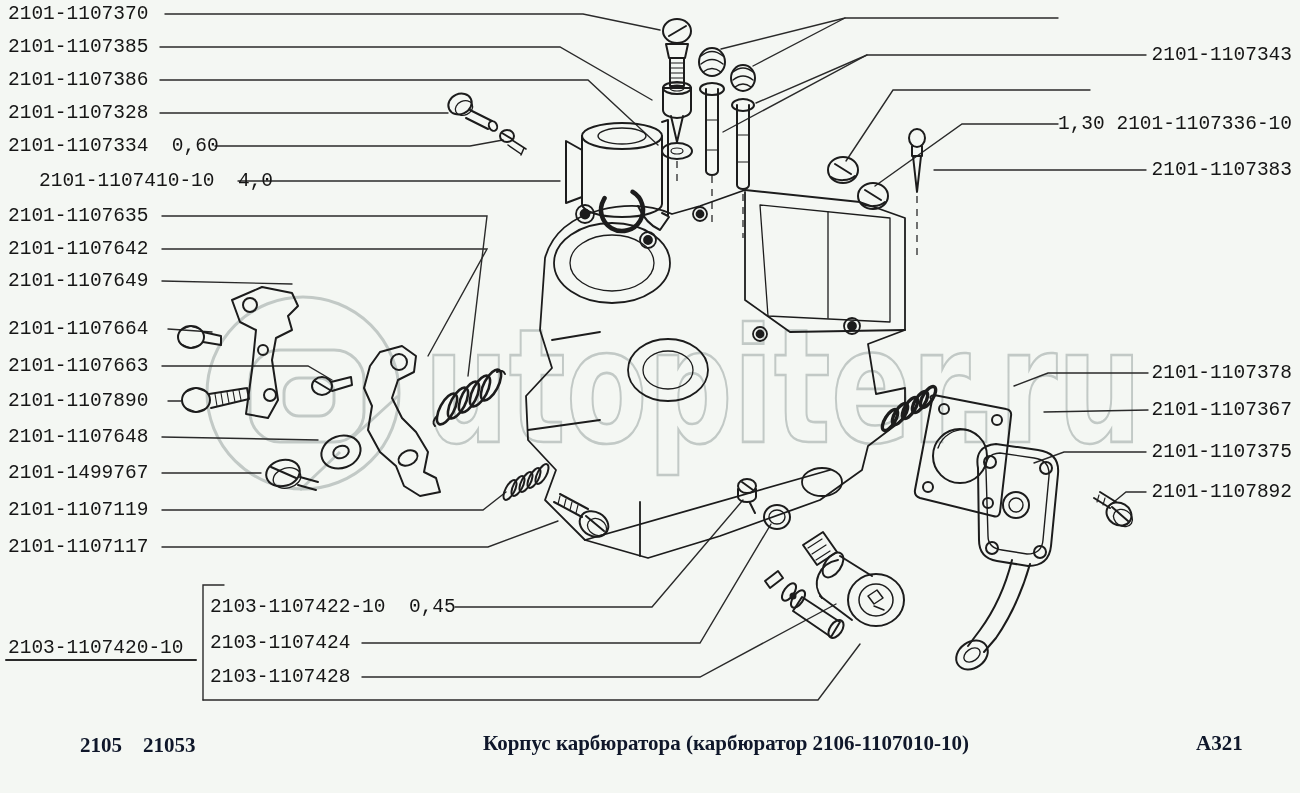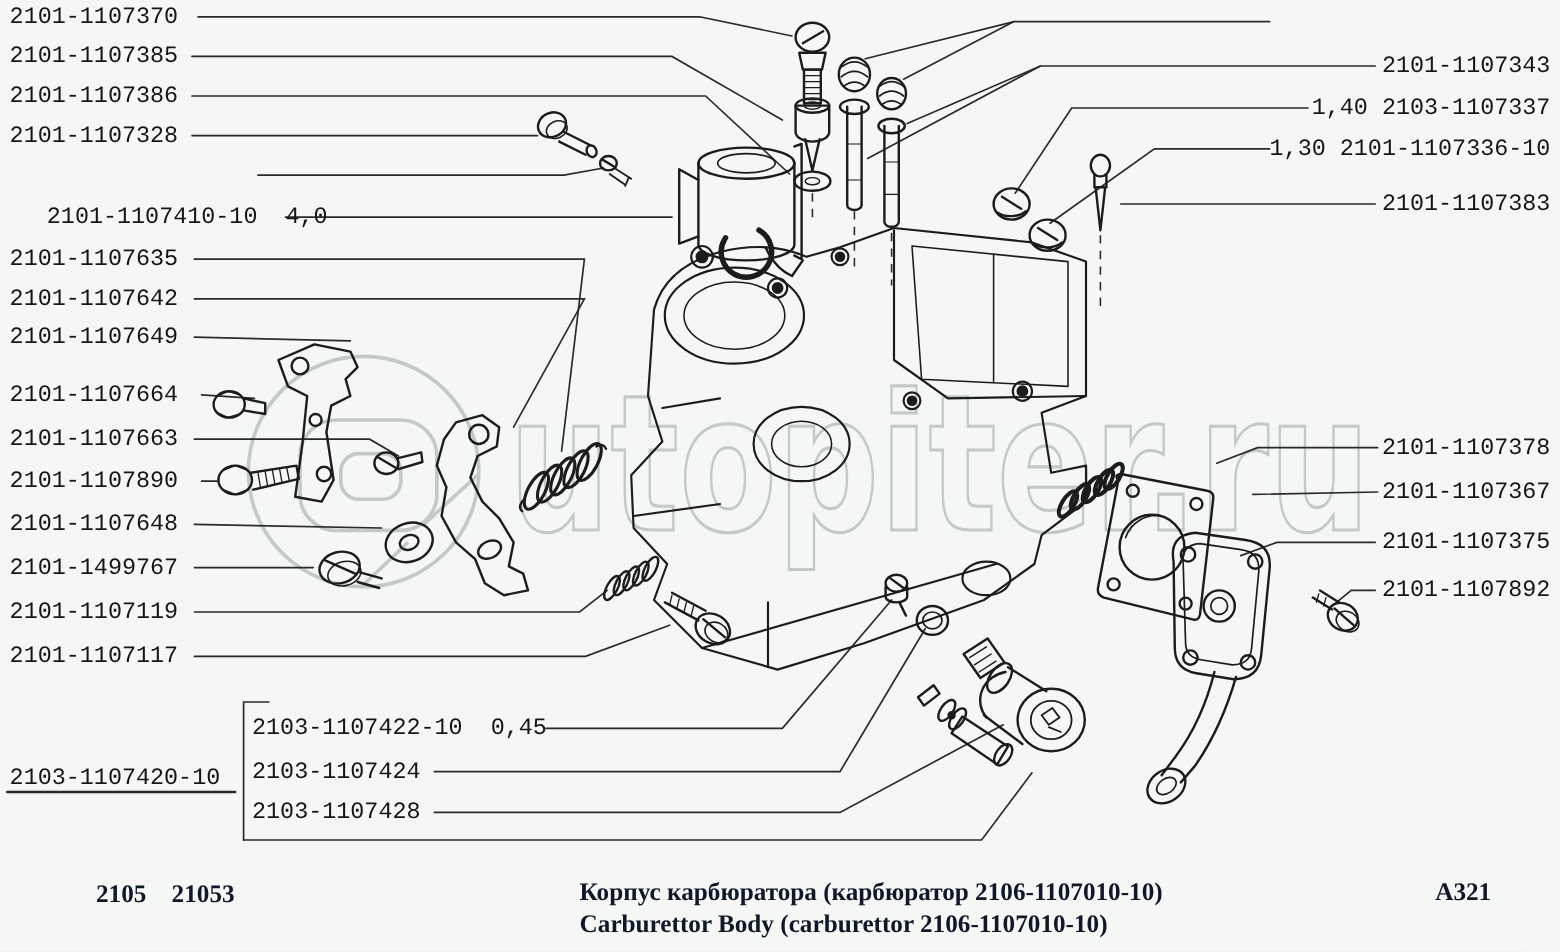--- a/index.html
+++ b/index.html
@@ -321,40 +321,39 @@
         <line x1="502" y1="133" x2="512" y2="139"></line>
         <path d="M512,140 l14,9 M508,145 l13,9 M524,148 l-3,7" stroke-width="1.5"></path>
       </g>
     </g>
   </svg>
 
   <div class="footer-text" style="left:80px;top:733px;">2105</div>
   <div class="footer-text" style="left:143px;top:733px;">21053</div>
 
   <div class="footer-text caption-block" style="left:483px;top:730px;">Корпус карбюратора (карбюратор 2106-1107010-10)</div>
-  <div class="footer-text caption-block" style="left:483px;top:757px;">Carburettor Body (carburettor 2106-1107010-10)</div>
 
   <div class="footer-text" style="left:1196px;top:731px;">A321</div>
 <div class="plabel" style="left: 8px; top: 14px;">2101-1107370</div>
     <div class="plabel" style="left: 8px; top: 47px;">2101-1107385</div>
     <div class="plabel" style="left: 8px; top: 80px;">2101-1107386</div>
     <div class="plabel" style="left: 8px; top: 113px; text-align: right;">2101-1107328</div>
+    <div class="plabel" style="left: 8px; top: 146px;">2101-1107334  0,60</div>
     <div class="plabel" style="left: 8px; top: 181px; margin-left: 31px;">2101-1107410-10  4,0</div>
     <div class="plabel" style="left: 8px; top: 216px;">2101-1107635</div>
     <div class="plabel" style="left: 8px; top: 249px;">2101-1107642</div>
     <div class="plabel" style="left: 8px; top: 281px;">2101-1107649</div>
     <div class="plabel" style="left: 8px; top: 329px;">2101-1107664</div>
     <div class="plabel" style="left: 8px; top: 366px;">2101-1107663</div>
     <div class="plabel" style="left: 8px; top: 401px;">2101-1107890</div>
     <div class="plabel" style="left: 8px; top: 437px;">2101-1107648</div>
     <div class="plabel" style="left: 8px; top: 473px;">2101-1499767</div>
     <div class="plabel" style="left: 8px; top: 510px;">2101-1107119</div>
     <div class="plabel" style="left: 8px; top: 547px;">2101-1107117</div>
     <div class="plabel right" style="right: 8px; top: 55px;">2101-1107343</div>
-    <div class="plabel right" style="right: 8px; top: 90px;">1,40 2103-1107337</div>
     <div class="plabel right" style="right: 8px; top: 124px;">1,30 2101-1107336-10</div>
     <div class="plabel right" style="right: 8px; top: 170px;">2101-1107383</div>
     <div class="plabel right" style="right: 8px; top: 373px;">2101-1107378</div>
     <div class="plabel right" style="right: 8px; top: 410px;">2101-1107367</div>
     <div class="plabel right" style="right: 8px; top: 452px;">2101-1107375</div>
     <div class="plabel right" style="right: 8px; top: 492px; text-align: right;">2101-1107892</div>
     <div class="plabel grouped" style="left: 210px; top: 607px;">2103-1107422-10  0,45</div>
     <div class="plabel grouped" style="left: 210px; top: 643px;">2103-1107424</div>
     <div class="plabel grouped" style="left: 210px; top: 677px;">2103-1107428</div>
     <div class="plabel" style="left: 8px; top: 648px;">2103-1107420-10</div>

